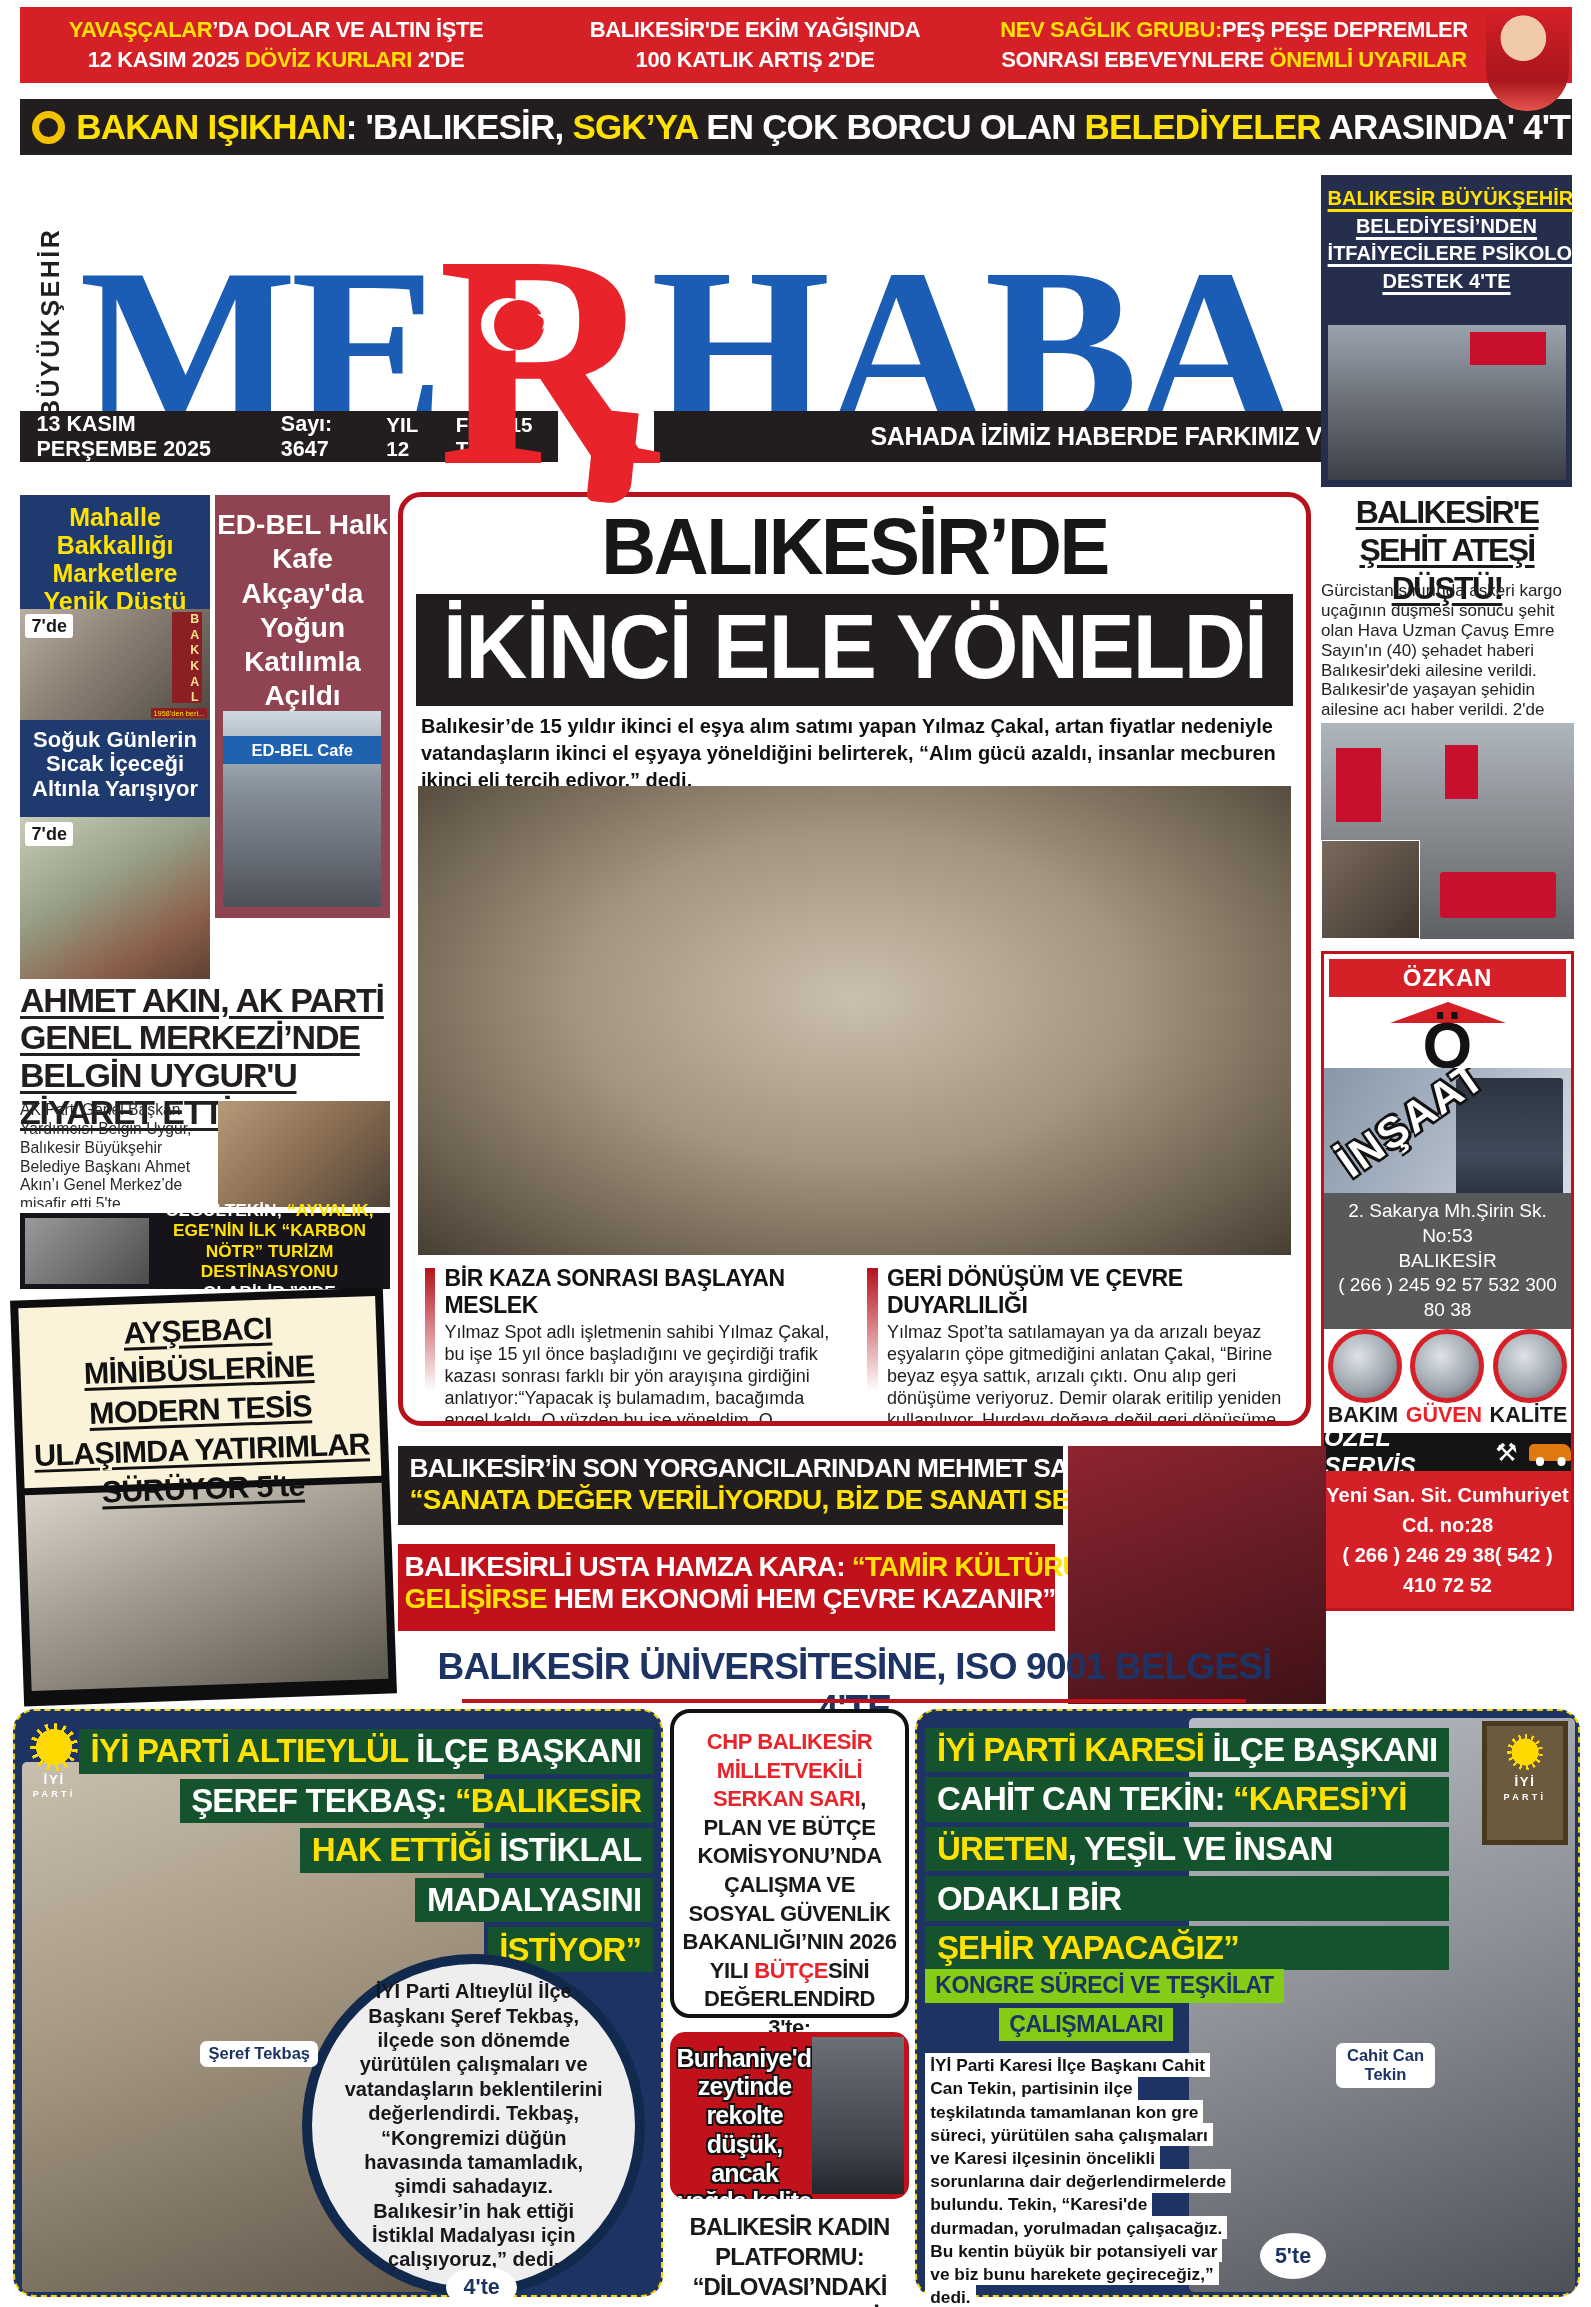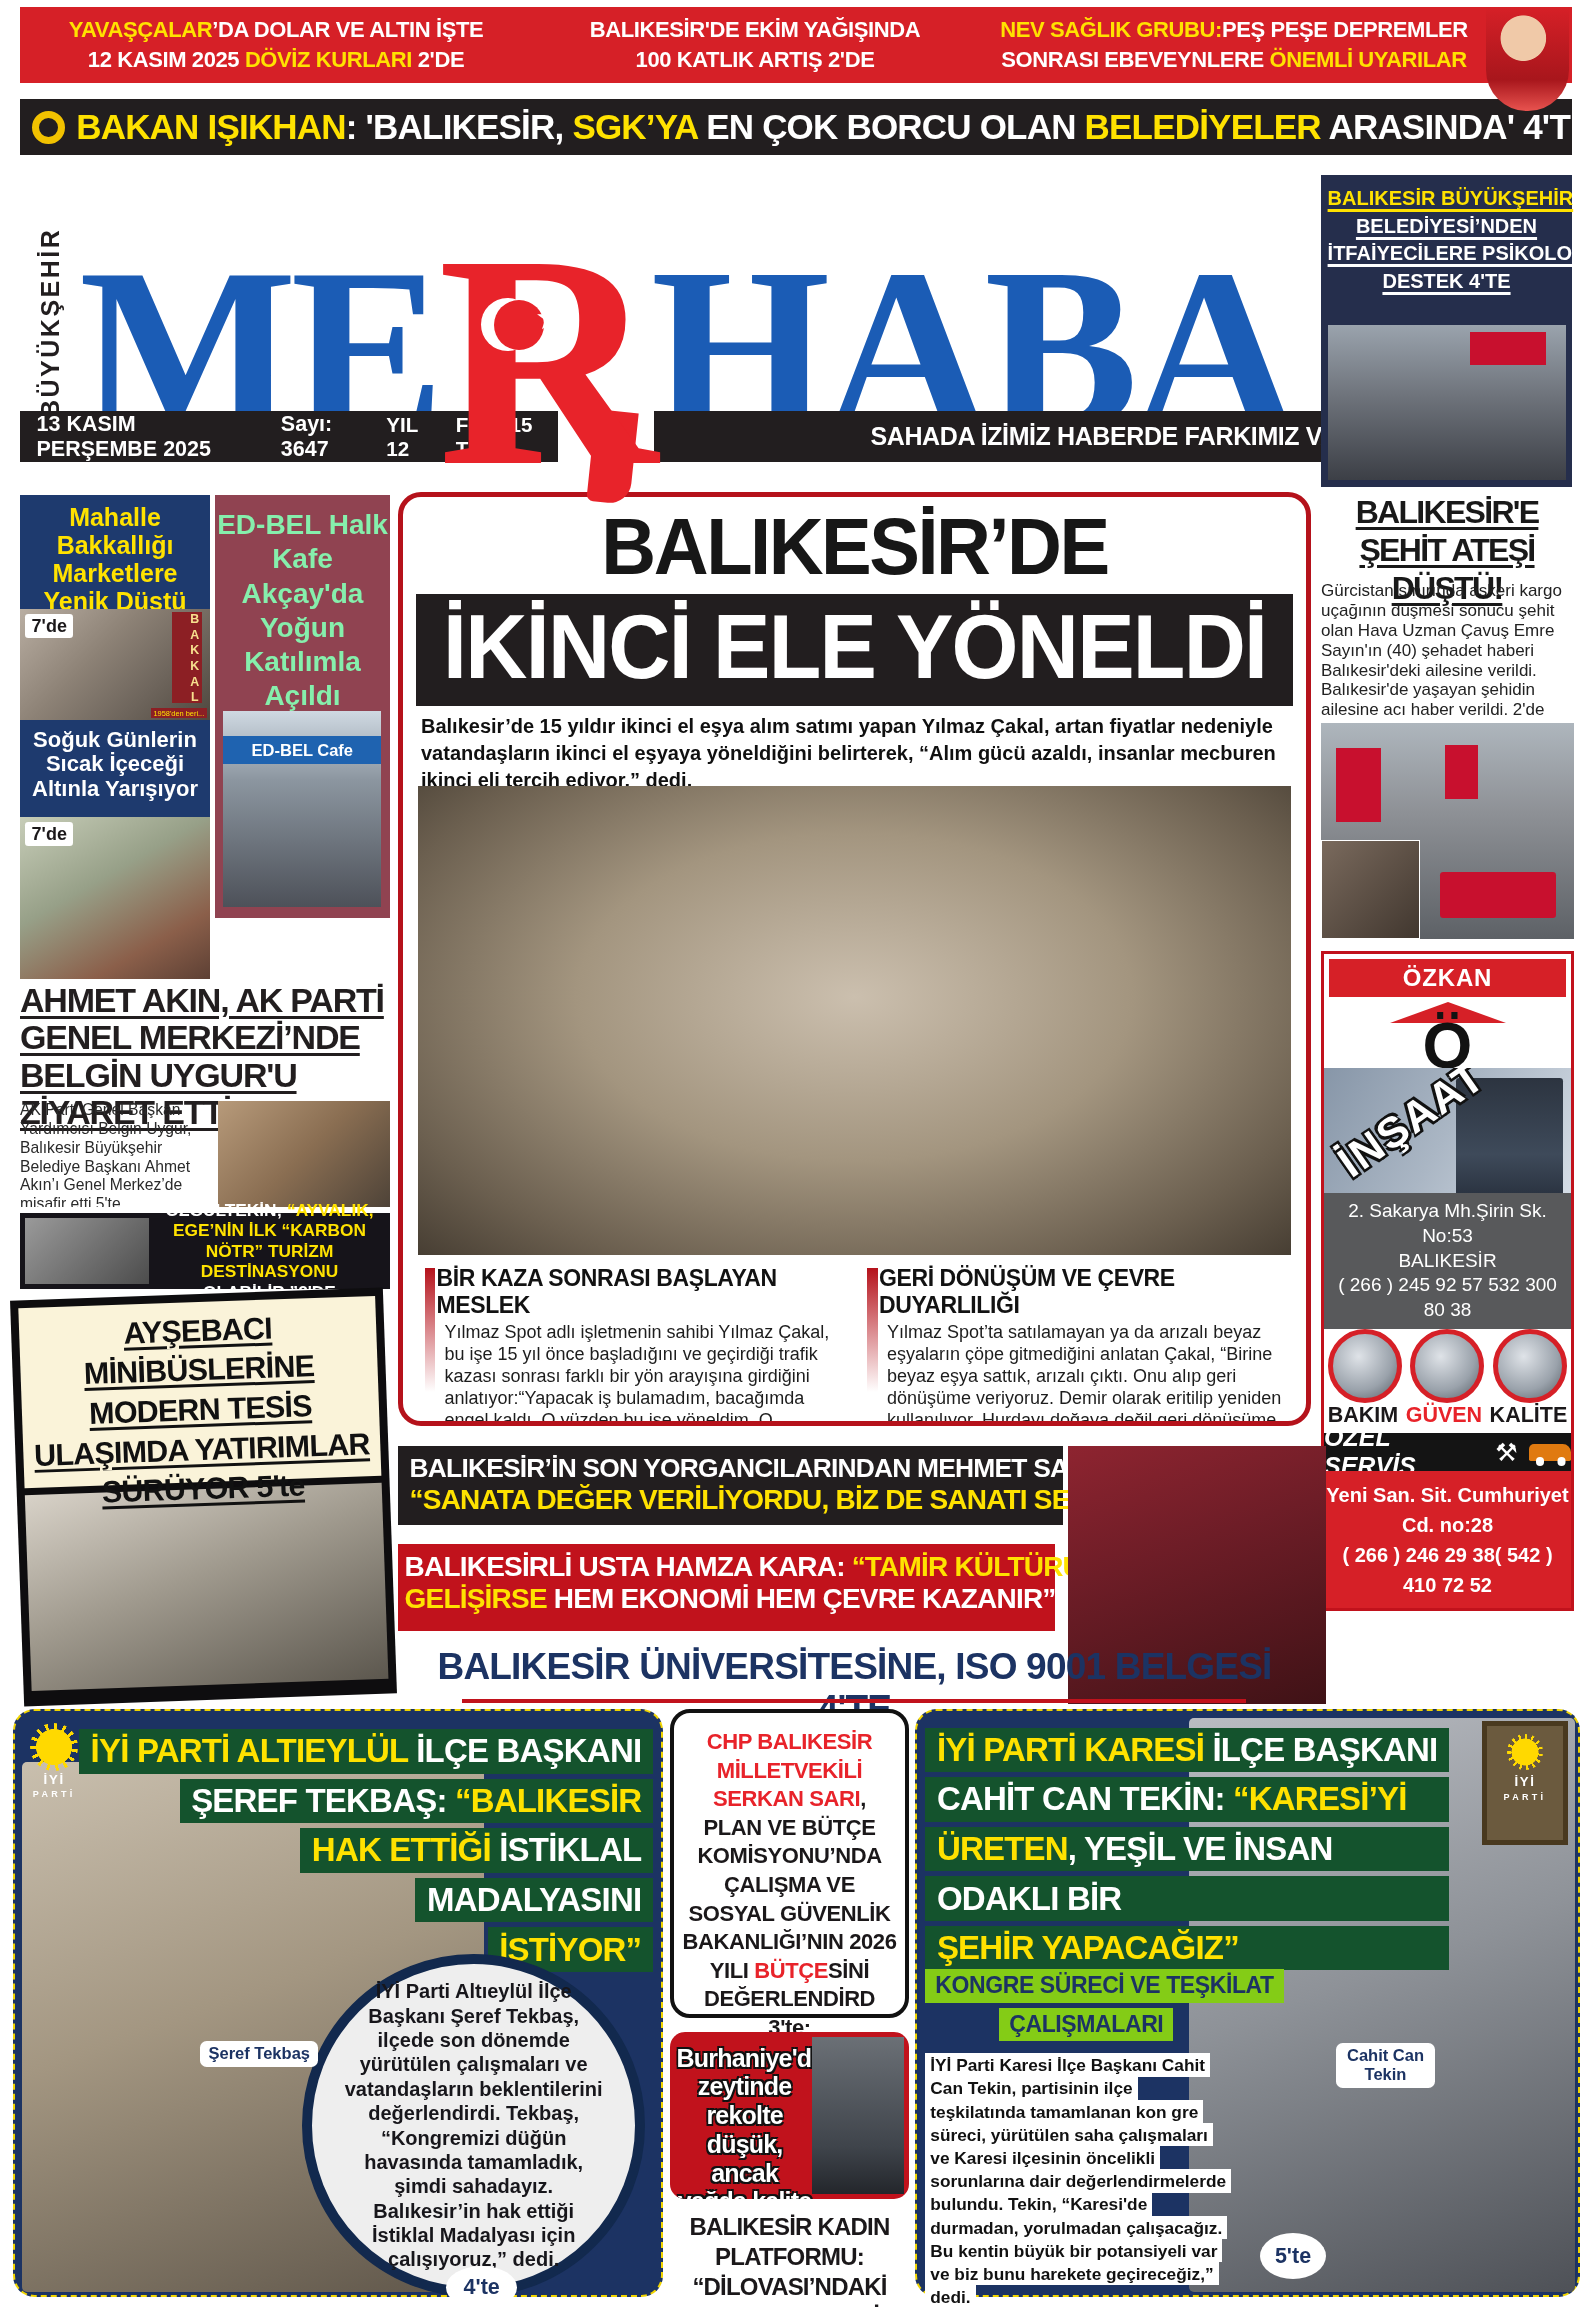--- a/index.html
+++ b/index.html
@@ -39,21 +39,21 @@
   .flagred { position:absolute; right:20px; top:6.6px; width:76px; height:33px; background:#c8102e; }
 
   
   .navybox { background:#1e3a6e; text-align:center; padding-top:8.3px; }
   .navybox .t1 { color:#ffe200; font-weight:bold; font-size:25px; line-height:1.12; }
   .navybox .t2 { color:#ffffff; font-weight:bold; font-size:22px; line-height:1.1; }
   .pchip { position:absolute; left:5px; top:5px; font-size:18px; }
   .bakkal-sign { position:absolute; right:8.3px; top:3.3px; width:30px; height:91px; background:#8c1f24; color:#f7e08e; font-weight:bold; font-size:12.4px; writing-mode:vertical-rl; text-orientation:upright; text-align:center; letter-spacing:1.7px; }
   .bakkal-sub { position:absolute; right:3.3px; bottom:1.7px; background:#8c1f24; color:#ffe200; font-size:7.4px; padding:0.8px 2.5px; }
   .maroon { left:215px; top:495px; width:175px; height:423px; background:#904351; text-align:center; padding-top:13.2px; }
-  .maroon .t { color:#86efac; font-weight:bold; font-size:28px; line-height:1.22; }
+  .maroon .t { color:#ffffff; font-weight:bold; font-size:28px; line-height:1.22; }
   .edbel-photo { position:absolute; left:8.3px; top:216px; width:158px; height:196px; background:linear-gradient(180deg,#cfd9e2 0%,#8c96a0 35%,#4d5159 100%); }
   .edbel-bar { position:absolute; left:0; top:25px; width:100%; height:28px; background:#1f63b0; color:#fff; font-weight:bold; font-size:16.5px; line-height:28px; }
   .ahmet-h { left:20px; top:982px; width:371px; font-size:34px; font-weight:bold; letter-spacing:-1.2px; line-height:1.1; color:#221e1f; }
   .ahmet-b { left:20px; top:1101px; width:193px; height:106px; font-size:15.7px; line-height:1.2; color:#2a2a2a; overflow:hidden; }
   .ahmet-photo { left:218px; top:1101px; width:172px; height:106px; background:linear-gradient(135deg,#b79a7a 0%,#8a6e52 50%,#4e4338 100%); }
   .ozg { left:20px; top:1213px; width:370px; height:76px; background:#16141a; display:flex; align-items:center; }
   .ozg-photo { position:absolute; left:5px; top:5px; width:124px; height:66px; background:linear-gradient(135deg,#9a9a9a,#4c4c4c); }
   .ozg-t { margin-left:135px; width:229px; font-size:17.3px; font-weight:bold; line-height:1.18; text-align:center; }
   .ayse { left:16.5px; top:1294px; width:373px; height:406px; background:#0e0d0f; transform:rotate(-2deg); padding:8.3px; }
   .ayse-in { background:#faf3d9; height:180px; text-align:center; padding-top:8.3px; }
@@ -62,21 +62,21 @@
 
   
   .mainbox { left:398px; top:492px; width:913px; height:934px; background:#fff; border:5px solid #b5121b; border-radius:23px; overflow:hidden; }
   .main-h1 { position:absolute; left:0; top:8.3px; width:100%; text-align:center; font-size:76px; font-weight:bold; letter-spacing:-2.5px; color:#171717; transform:scaleY(1.06); }
   .main-h2bar { position:absolute; left:13.2px; top:97px; width:877px; height:112px; background:#221e1f; text-align:center; }
   .main-h2bar span { font-size:86px; font-weight:bold; color:#fff; letter-spacing:-1.7px; line-height:107px; display:inline-block; transform:scaleY(1.05); }
   .main-sub { position:absolute; left:18px; top:216px; width:867px; font-size:20px; font-weight:bold; line-height:1.35; color:#101010; }
   .main-photo { position:absolute; left:15px; top:289px; width:873px; height:469px; background:radial-gradient(ellipse at 50% 45%, #cbbfae 0%, #a3957f 45%, #6b5f4f 80%, #473e33 100%); }
   .subcol { position:absolute; top:768px; width:426px; }
   .subcol .bar { position:absolute; left:0; top:3.3px; width:10.7px; height:124px; background:linear-gradient(180deg,#b5121b 0%, rgba(181,18,27,0) 100%); }
-  .subcol h4 { font-size:23px; font-weight:bold; color:#121212; margin-left:12px; letter-spacing:-0.4px; }
+  .subcol h4 { font-size:23px; font-weight:bold; color:#121212; margin-left:20px; letter-spacing:-0.4px; }
   .subcol p { font-size:18px; line-height:1.22; color:#1d1d1d; margin-left:20px; margin-top:3.3px; }
 
   
   .yorg { left:398px; top:1446px; width:665px; height:79px; background:#221e1f; padding:6.6px 0 0 11.6px; }
   .yorg .l1 { font-size:26.4px; font-weight:bold; color:#fff; letter-spacing:-0.8px; white-space:nowrap; }
   .yorg .l2 { font-size:28px; font-weight:bold; letter-spacing:-0.8px; white-space:nowrap; }
   .hamza { left:398px; top:1544px; width:657px; height:87px; background:#c1121c; padding:6.6px 0 0 6.6px; }
   .hamza .ln { font-size:28px; font-weight:bold; letter-spacing:-0.8px; white-space:nowrap; }
   .yorg-photo { left:1068px; top:1446px; width:258px; height:258px; background:linear-gradient(160deg,#8e2430 0%,#6e1d27 40%,#3f1216 100%); }
   .iso { left:398px; top:1646px; width:913px; text-align:center; font-size:37px; font-weight:bold; color:#1c3363; letter-spacing:-0.8px; }

